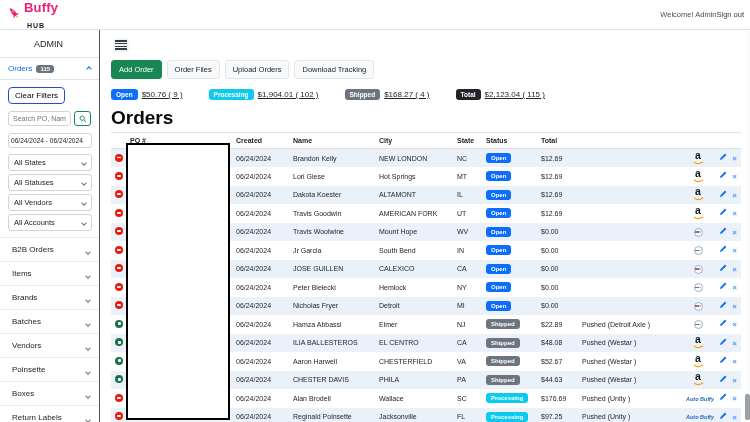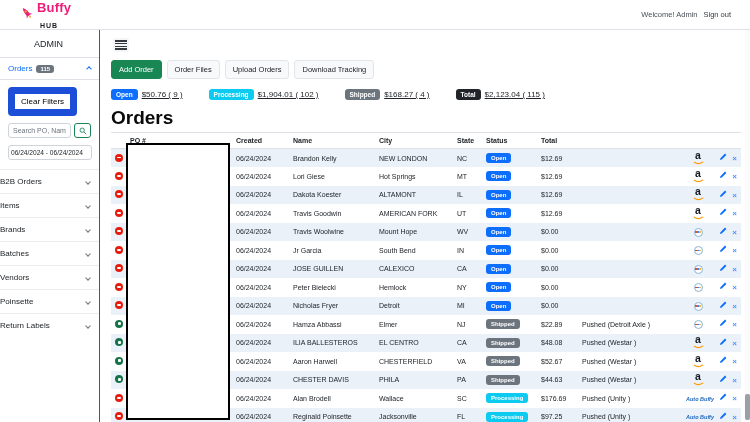--- a/index.html
+++ b/index.html
@@ -1,59 +1,59 @@
 <!DOCTYPE html>
 <html><head>
 <meta charset="utf-8">
 <style>
   * { margin:0; padding:0; box-sizing:border-box; }
   html,body { width:750px; height:422px; overflow:hidden; background:#fff;
     font-family:"Liberation Sans", sans-serif; color:#212529; }
 
   
   .navbar { height:30px; display:flex; align-items:center; justify-content:space-between;
-    background:#fff; border-bottom:1px solid #dee2e6; padding:0 19px; }
+    background:#fff; border-bottom:1px solid #dee2e6; padding:0 6px; }
   .brand { display:flex; align-items:center; gap:2px; }
   .brand-text { line-height:1; }
   .brand-top { color:#ed1e79; font-size:13px; font-weight:bold; letter-spacing:.2px; }
   .brand-bottom { color:#1a1a1a; font-size:7px; font-weight:bold; letter-spacing:1px; margin-left:3px; margin-top:-1px; }
-  .nav-right { display:flex; gap:6px; align-items:flex-start; font-size:7.5px; color:#495057; }
+  .nav-right { display:flex; gap:0; align-items:flex-start; font-size:7.5px; color:#495057; }
   .signout { cursor:pointer; color:#343a40; }
 
   
   .container { display:flex; height:392px; position:relative; }
   .sidebar { width:100px; min-width:100px; background:#fff; border-right:1px solid #555;
     overflow:hidden; font-size:8px; }
   .main { flex:1; position:relative; padding:6px 4px 0 11px; background:#fff; overflow:hidden; }
 
   
   .admin-label { padding:9px 10px 8px; font-size:9px; color:#212529;margin-left:24px; }
   .orders-item { display:flex; align-items:center; gap:4px; padding:6px 8px;
     border-top:1px solid #dee2e6; border-bottom:1px solid #dee2e6; cursor:pointer; }
   .orders-label { color:#0d6efd; font-size:8px; }
   .count-badge { background:#6c757d; color:#fff; font-size:6px; border-radius:3px; padding:1px 4px; font-weight:bold; }
   .chev { width:4px; height:4px; border-right:1px solid #6c757d; border-bottom:1px solid #6c757d; display:inline-block; }
   .chev.down { transform:rotate(45deg); }
   .chev.up { transform:rotate(-135deg); border-color:#0d6efd; }
   .orders-item .chev { margin-left:auto; }
-  .clear-filters { margin:7px 8px 3px; display:inline-block; border:7px solid #1d4ed8; border-radius:4px;
+  .clear-filters { margin:7px 8px 3px; display:inline-block; border:1px solid #1d4ed8; border-radius:4px;
     background:#fff; font-size:8px; padding:3px 6px; cursor:pointer; }
   .search-row { display:flex; gap:3px; margin:4px 8px; }
   .search-input { flex:1; width:60px; border:1px solid #ced4da; border-radius:3px; font-size:7px;
     padding:3px 4px; color:#212529; font-family:"Liberation Sans",sans-serif; }
   .search-input::placeholder { color:#6c757d; }
   .search-btn { width:17px; height:15px; border:1px solid #198754; border-radius:3px; background:#fff;
     display:flex; align-items:center; justify-content:center; cursor:pointer; }
   .date-input { margin:3px 8px; width:84px; border:1px solid #ced4da; border-radius:3px;
     font-size:6.6px; padding:3px 2px; color:#212529; font-family:"Liberation Sans",sans-serif; }
   .filter-select { margin:3px 8px; width:84px; border:1px solid #ced4da; border-radius:3px;
     font-size:7.5px; padding:3px 5px; display:flex; align-items:center; justify-content:space-between;
     cursor:pointer; background:#fff; }
   .acc-list { margin-top:6px; }
-  .acc-item { display:flex; align-items:center; justify-content:space-between; padding:7px 9px 7px 0;
+  .acc-item { display:flex; align-items:flex-end; justify-content:space-between; padding:7px 9px 7px 12px;
     border-top:1px solid #ececec; font-size:8px; cursor:pointer; }
 
   
   .hamburger { width:16px; height:14px; display:flex; flex-direction:column; justify-content:center;
     gap:1.5px; margin:2px 0 0 2px; cursor:pointer; padding:2px; border-radius:2px; background:#f4f5f6; }
   .hamburger i { display:block; height:1.2px; background:#343a40; }
   .toolbar { display:flex; gap:5px; margin-top:8px; }
   .btn { font-size:7.5px; border-radius:3px; padding:4px 7px; cursor:pointer;
     font-family:"Liberation Sans",sans-serif; }
   .btn-green { background:#198754; border:1px solid #198754; color:#fff; }
@@ -146,20 +146,41 @@
           <svg width="8" height="8" viewBox="0 0 10 10">
             <circle cx="4" cy="4" r="2.7" fill="none" stroke="#198754" stroke-width="1.1"></circle>
             <line x1="6.2" y1="6.2" x2="9" y2="9" stroke="#198754" stroke-width="1.1"></line>
           </svg>
         </span>
       </button>
     </div>
 
     <input class="date-input" value="06/24/2024 - 06/24/2024" style="">
 
+    <div id="filter-selects">
+      <div class="filter-select">
+        <span>All States</span>
+        <span class="chev down"></span>
+      </div>
+
+      <div class="filter-select">
+        <span>All Statuses</span>
+        <span class="chev down"></span>
+      </div>
+
+      <div class="filter-select">
+        <span>All Vendors</span>
+        <span class="chev down"></span>
+      </div>
+
+      <div class="filter-select">
+        <span>All Accounts</span>
+        <span class="chev down"></span>
+      </div>
+    </div>
     
 
     <div class="acc-list" id="acc-list">
       <div class="acc-item">
         <span>B2B Orders</span>
         <span class="chev down"></span>
       </div>
 
       <div class="acc-item">
         <span>Items</span>
@@ -179,20 +200,24 @@
       <div class="acc-item">
         <span>Vendors</span>
         <span class="chev down"></span>
       </div>
 
       <div class="acc-item">
         <span>Poinsette</span>
         <span class="chev down"></span>
       </div>
 
+      <div class="acc-item">
+        <span>Boxes</span>
+        <span class="chev down"></span>
+      </div>
 
       <div class="acc-item">
         <span>Return Labels</span>
         <span class="chev down"></span>
       </div>
 
     </div>
     
   </div>
 

